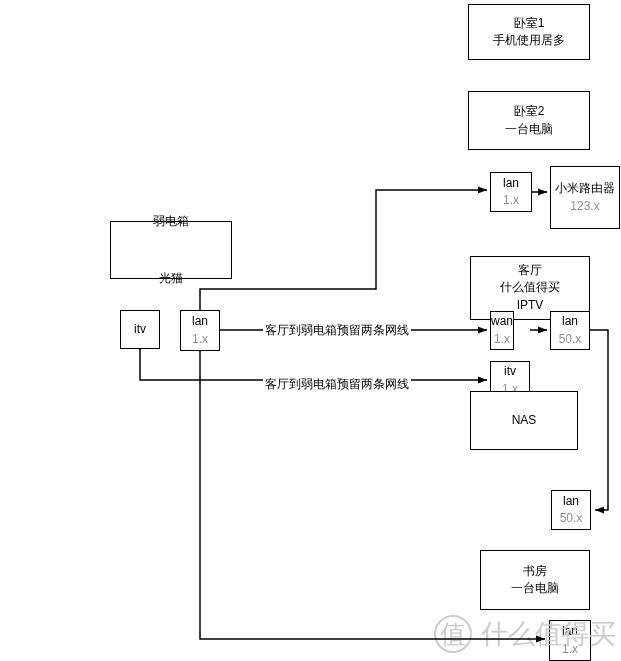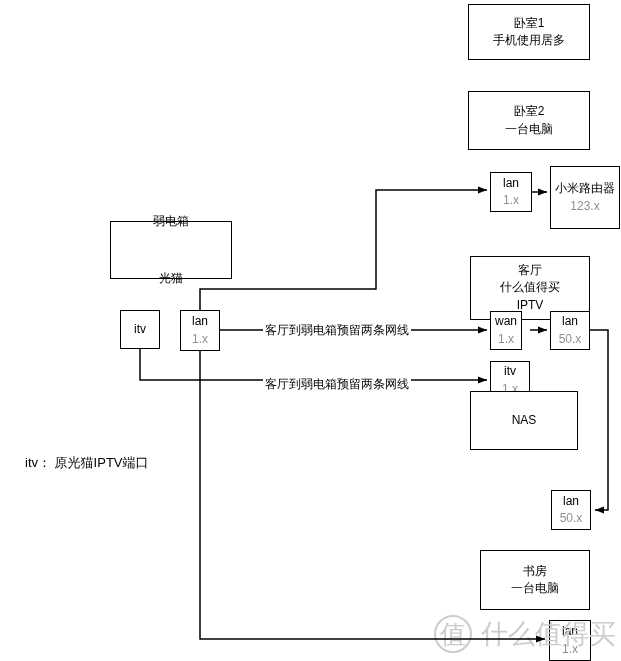--- a/index.html
+++ b/index.html
@@ -132,21 +132,21 @@
 
   <div class="node" style="left:120px; top:310px; width:40px; height:39px;">
     <span>itv</span>
   </div>
 
   <div class="node" style="left:180px; top:310px; width:40px; height:41px;">
     <span>lan</span>
     <span class="muted">1.x</span>
   </div>
 
-  <div class="node" style="left:490px; top:311px; width:32px; height:39px;">
+  <div class="node" style="left:490px; top:311px; width:24px; height:39px;">
     <span>wan</span>
     <span class="muted">1.x</span>
   </div>
 
   <div class="node" style="left:550px; top:311px; width:40px; height:39px;">
     <span>lan</span>
     <span class="muted">50.x</span>
   </div>
 
   <div class="node" style="left:490px; top:361px; width:40px; height:39px;">
@@ -169,20 +169,19 @@
   </div>
 
   <div class="node" style="left:549px; top:620px; width:42px; height:41px;">
     <span>lan</span>
     <span class="muted">1.x</span>
   </div>
 
   <div class="edge-label" style="left:337px; top:330px;">客厅到弱电箱预留两条网线</div>
   <div class="edge-label" style="left:337px; top:384px;">客厅到弱电箱预留两条网线</div>
 
-  <div class="note" style="left:25px; top:454px;">itv： 原光猫IPTV端口</div>
 
   <div class="watermark">
     <span class="wm-logo">值</span>
     <span class="wm-text">什么值得买</span>
   </div>
 
 </div>
 
 </body></html>

